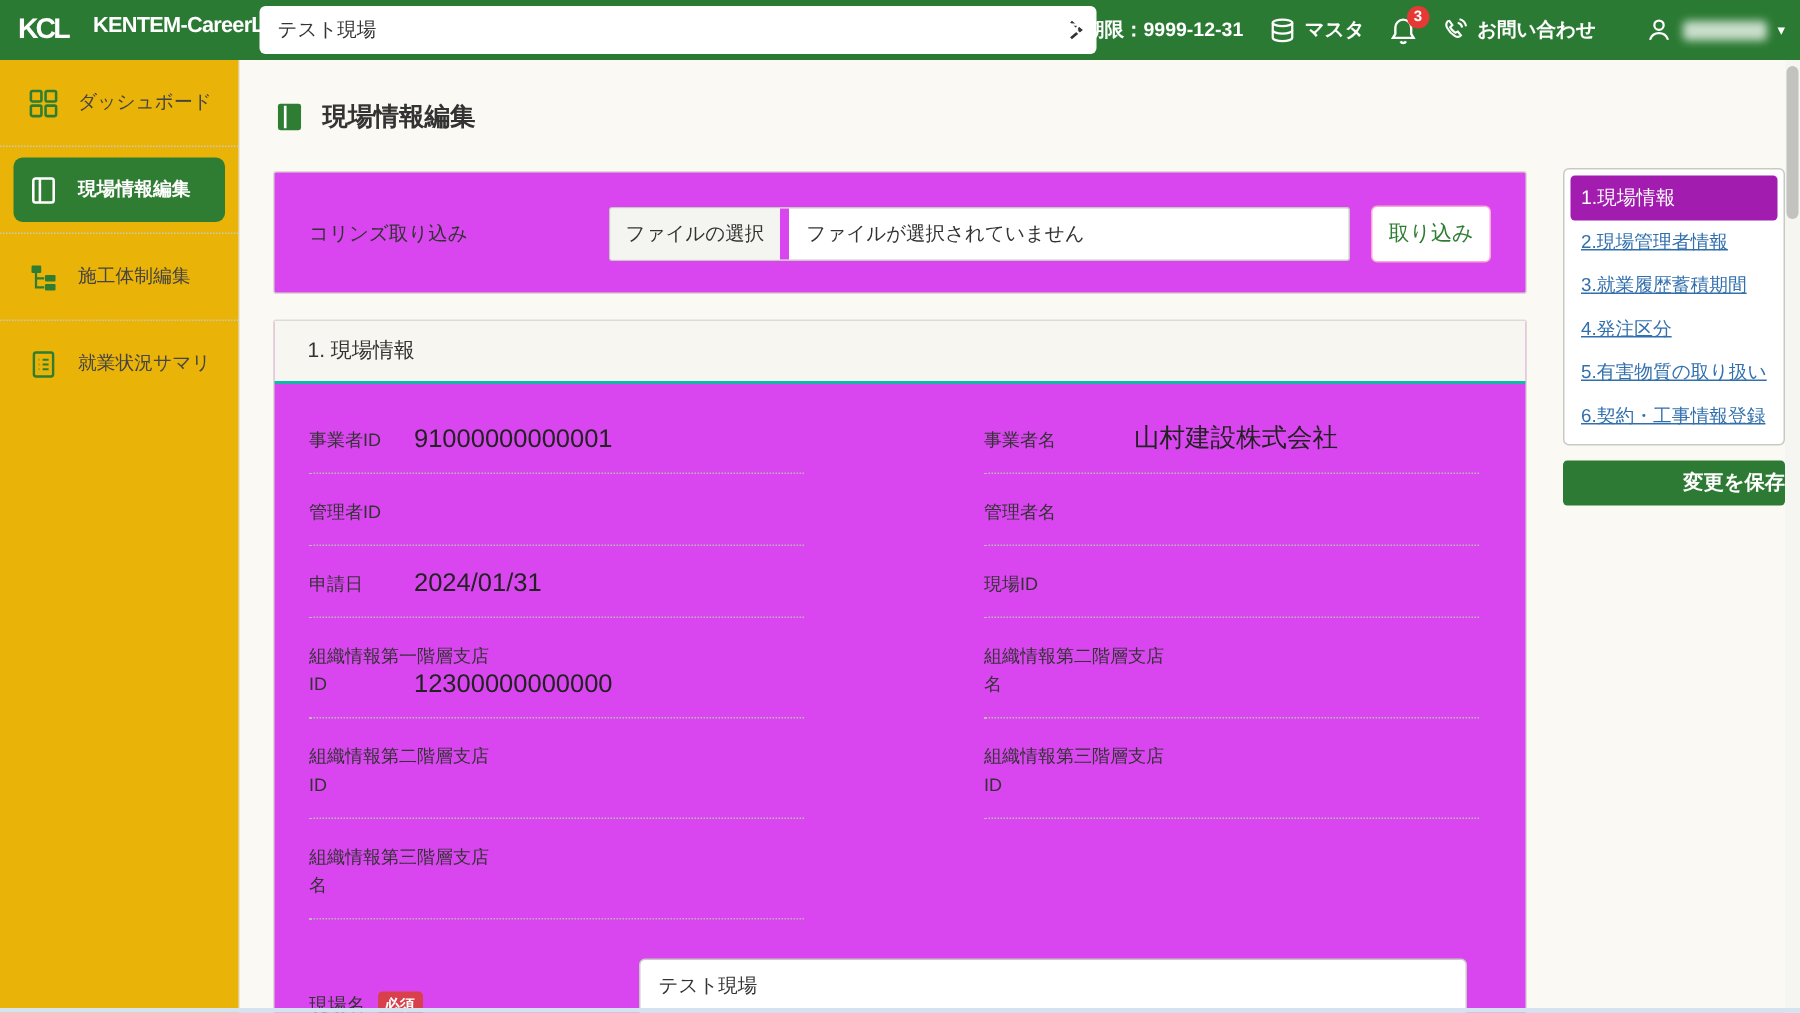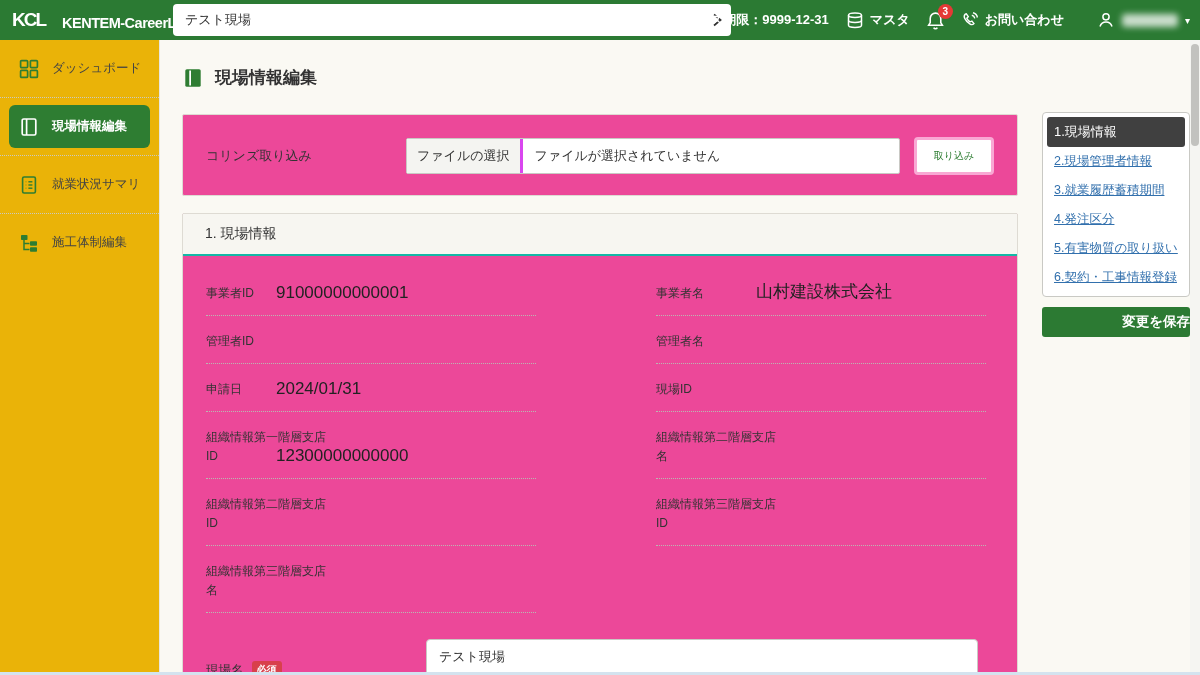--- a/index.html
+++ b/index.html
@@ -2,21 +2,21 @@
 <html><head>
 <meta charset="utf-8">
 <style>
   * { margin:0; padding:0; box-sizing:border-box; }
   html,body { width:1200px; height:675px; overflow:hidden;
     font-family:"Liberation Sans","DejaVu Sans",sans-serif; background:#faf9f3; }
 
   
   .hdr { position:absolute; left:0; top:0; width:1200px; height:40px;
     background:#2b7a33; display:flex; align-items:center; z-index:10; }
-  .logo { display:flex; align-items:flex-end; gap:17px; padding-left:12px; width:165px; }
+  .logo { display:flex; align-items:flex-start; gap:17px; padding-left:12px; width:165px; }
   .logo-mark { color:#fff; font-weight:bold; font-size:19px; letter-spacing:-2px; }
   .logo-name { color:#fff; font-weight:bold; font-size:14.5px; letter-spacing:-0.5px; white-space:nowrap; }
   .search-box { position:absolute; left:173px; top:4px; width:558px; height:32px;
     background:#fff; border-radius:4px; display:flex; align-items:center; }
   .search-box input { flex:1; border:none; outline:none; background:transparent;
     font-size:13px; color:#333; padding:0 12px; font-family:inherit; }
   .search-go { width:28px; height:32px; display:flex; align-items:center; justify-content:center; cursor:pointer; }
   .hdr-right { position:absolute; right:10px; top:0; height:40px; display:flex;
     align-items:center; gap:17px; color:#fff; font-size:13px; font-weight:bold; }
   .hdr-item { display:flex; align-items:center; gap:6px; white-space:nowrap; }
@@ -37,32 +37,32 @@
     gap:13px; padding-left:10px; border-radius:6px; cursor:pointer; }
   .nav-label { font-size:12.5px; color:#444; }
   .nav-inner.active { background:#2e7d32; }
   .nav-inner.active .nav-label { color:#fff; font-weight:bold; }
 
   
   .main { position:absolute; left:160px; top:40px; right:0; bottom:0; overflow:hidden; }
   .page-title { position:absolute; left:22px; top:26px; display:flex; align-items:center; gap:11px; }
   .page-title span { font-size:17px; font-weight:bold; color:#333; }
 
-  .panel { position:absolute; background:#ec4899; border:1px solid #dedbd3; border-radius:2px; }
+  .panel { position:absolute; background:#d946ef; border:1px solid #dedbd3; border-radius:2px; }
   .corins { left:22px; top:74px; width:836px; height:82px; }
   .corins-label { position:absolute; left:23px; top:32px; font-size:13px; color:#333; }
   .file-box { position:absolute; left:223px; top:23px; width:494px; height:36px;
     border:1px solid #c9c9c4; border-radius:2px; display:flex; align-items:stretch;
     background:#fff; cursor:pointer; }
-  .file-btn { background:#f4f4f1; border:none; border-right:3px solid #d946ef;
+  .file-btn { background:#f4f4f1; border:none; border-right:6px solid #d946ef;
     font-size:13px; color:#333; padding:0 10px; cursor:pointer; font-family:inherit; }
   .file-status { display:flex; align-items:center; padding:0 12px; font-size:13px; color:#333; }
   .import-btn { position:absolute; right:23px; top:22px; width:80px; height:38px;
-    background:#fff; border:3px solid #f9a8d4; border-radius:4px; color:#2e7d32;
-    font-size:10px; cursor:pointer; font-family:inherit; }
+    background:#fff; border:1px solid #f9a8d4; border-radius:4px; color:#2e7d32;
+    font-size:14px; cursor:pointer; font-family:inherit; }
 
   .section { left:22px; top:173px; width:836px; height:520px; }
   .sec-hdr { height:42px; background:#f7f6f1; border-bottom:2px solid #14b8a6;
     display:flex; align-items:center; padding-left:22px; font-size:14px; color:#333; }
   .fields { padding:12px 22px 0 23px; display:grid; grid-template-columns:330px 330px; column-gap:120px; }
   .fcell { position:relative; border-bottom:1px dotted #b9b9b2; padding:16px 0 12px; }
   .flabel { width:126px; font-size:12px; line-height:19px; color:#333; }
   .fvalue { position:absolute; bottom:12px; font-size:17px; color:#222; white-space:nowrap; }
   .vl { left:70px; } .vr { left:100px; }
 
@@ -72,21 +72,21 @@
   .req { background:#d8404c; color:#fff; font-size:10px; border-radius:3px; padding:2px 5px; font-weight:bold; }
   .sn-input { position:absolute; left:220px; top:0; width:552px; height:64px;
     border:1px solid #c9c9c4; border-radius:4px; font-size:13px; color:#333;
     padding:0 12px 28px 12px; font-family:inherit; outline:none; }
 
   
   .right-col { position:absolute; left:882px; top:72px; width:148px; }
   .sec-nav { background:#fff; border:1px solid #c9c9c4; border-radius:4px; padding:4px; }
   .sec-nav a { display:block; padding:6px 7px; font-size:12.5px; color:#3270ad;
     text-decoration:underline; cursor:pointer; white-space:nowrap; }
-  .sec-nav .cur { background:#404040; color:#fff; text-decoration:none; border-radius:3px;
+  .sec-nav .cur { background:#a21caf; color:#fff; text-decoration:none; border-radius:3px;
     padding:6px 7px; font-size:13px; }
   .save-btn { margin-top:10px; width:100%; height:30px; background:#2c7a33; border:none;
     border-radius:3px; color:#fff; font-weight:bold; font-size:13.5px; cursor:pointer; font-family:inherit;text-align:right; }
 
   
   .scrollbar { position:absolute; right:0; top:40px; bottom:0; width:10px; background:#f5f5f2; z-index:20; }
   .thumb { position:absolute; top:4px; left:1px; width:8px; height:102px; background:#c2c2bf; border-radius:4px; }
   .bottom-edge { position:absolute; left:0; right:0; bottom:0; height:3px; background:#d4e3ef; z-index:30; }
 
   svg { display:block; }
@@ -155,54 +155,54 @@
       <span class="nav-label">ダッシュボード</span>
     </div>
   </div>
   <div class="nav-li">
     <div class="nav-inner active">
       <svg width="20" height="20" viewBox="0 0 20 20" fill="none" stroke="#fff" stroke-width="1.7">
           <rect x="3.2" y="2" width="13.6" height="16" rx="1.5"></rect>
           <line x1="7.6" y1="2" x2="7.6" y2="18"></line>
         </svg>
       <span class="nav-label">現場情報編集</span>
+    </div>
+  </div>
+  <div class="nav-li">
+    <div class="nav-inner">
+      <svg width="20" height="20" viewBox="0 0 20 20">
+          <g fill="#2e7d32">
+            <rect x="2" y="2" width="6.5" height="5" rx="0.8"></rect>
+            <rect x="11" y="8.3" width="7" height="4.4" rx="0.8"></rect>
+            <rect x="11" y="14.3" width="7" height="4.4" rx="0.8"></rect>
+          </g>
+          <g fill="none" stroke="#2e7d32" stroke-width="1.5">
+            <path d="M5 7v9.5h5.5"></path>
+            <path d="M5 10.5h5.5"></path>
+          </g>
+        </svg>
+      <span class="nav-label">施工体制編集</span>
     </div>
   </div>
   <div class="nav-li">
     <div class="nav-inner">
       <svg width="20" height="20" viewBox="0 0 20 20" fill="none" stroke="#2e7d32" stroke-width="1.6">
           <rect x="3.6" y="2" width="12.8" height="16" rx="1.5"></rect>
           <g stroke-width="1.4">
             <line x1="6.8" y1="6.8" x2="7.2" y2="6.8"></line>
             <line x1="9.4" y1="6.8" x2="13.4" y2="6.8"></line>
             <line x1="6.8" y1="10" x2="7.2" y2="10"></line>
             <line x1="9.4" y1="10" x2="13.4" y2="10"></line>
             <line x1="6.8" y1="13.2" x2="7.2" y2="13.2"></line>
             <line x1="9.4" y1="13.2" x2="13.4" y2="13.2"></line>
           </g>
         </svg>
       <span class="nav-label">就業状況サマリ</span>
     </div>
   </div>
-  <div class="nav-li">
-    <div class="nav-inner">
-      <svg width="20" height="20" viewBox="0 0 20 20">
-          <g fill="#2e7d32">
-            <rect x="2" y="2" width="6.5" height="5" rx="0.8"></rect>
-            <rect x="11" y="8.3" width="7" height="4.4" rx="0.8"></rect>
-            <rect x="11" y="14.3" width="7" height="4.4" rx="0.8"></rect>
-          </g>
-          <g fill="none" stroke="#2e7d32" stroke-width="1.5">
-            <path d="M5 7v9.5h5.5"></path>
-            <path d="M5 10.5h5.5"></path>
-          </g>
-        </svg>
-      <span class="nav-label">施工体制編集</span>
-    </div>
-  </div>
 </div>
 
 <div class="main">
 
   <div class="page-title">
     <svg width="22" height="22" viewBox="0 0 20 20">
         <rect x="3" y="2" width="14" height="16" rx="1.5" fill="#2e7d32"></rect>
         <line x1="7.4" y1="3.2" x2="7.4" y2="16.8" stroke="#fff" stroke-width="1.6"></line>
       </svg>
     <span>現場情報編集</span>

